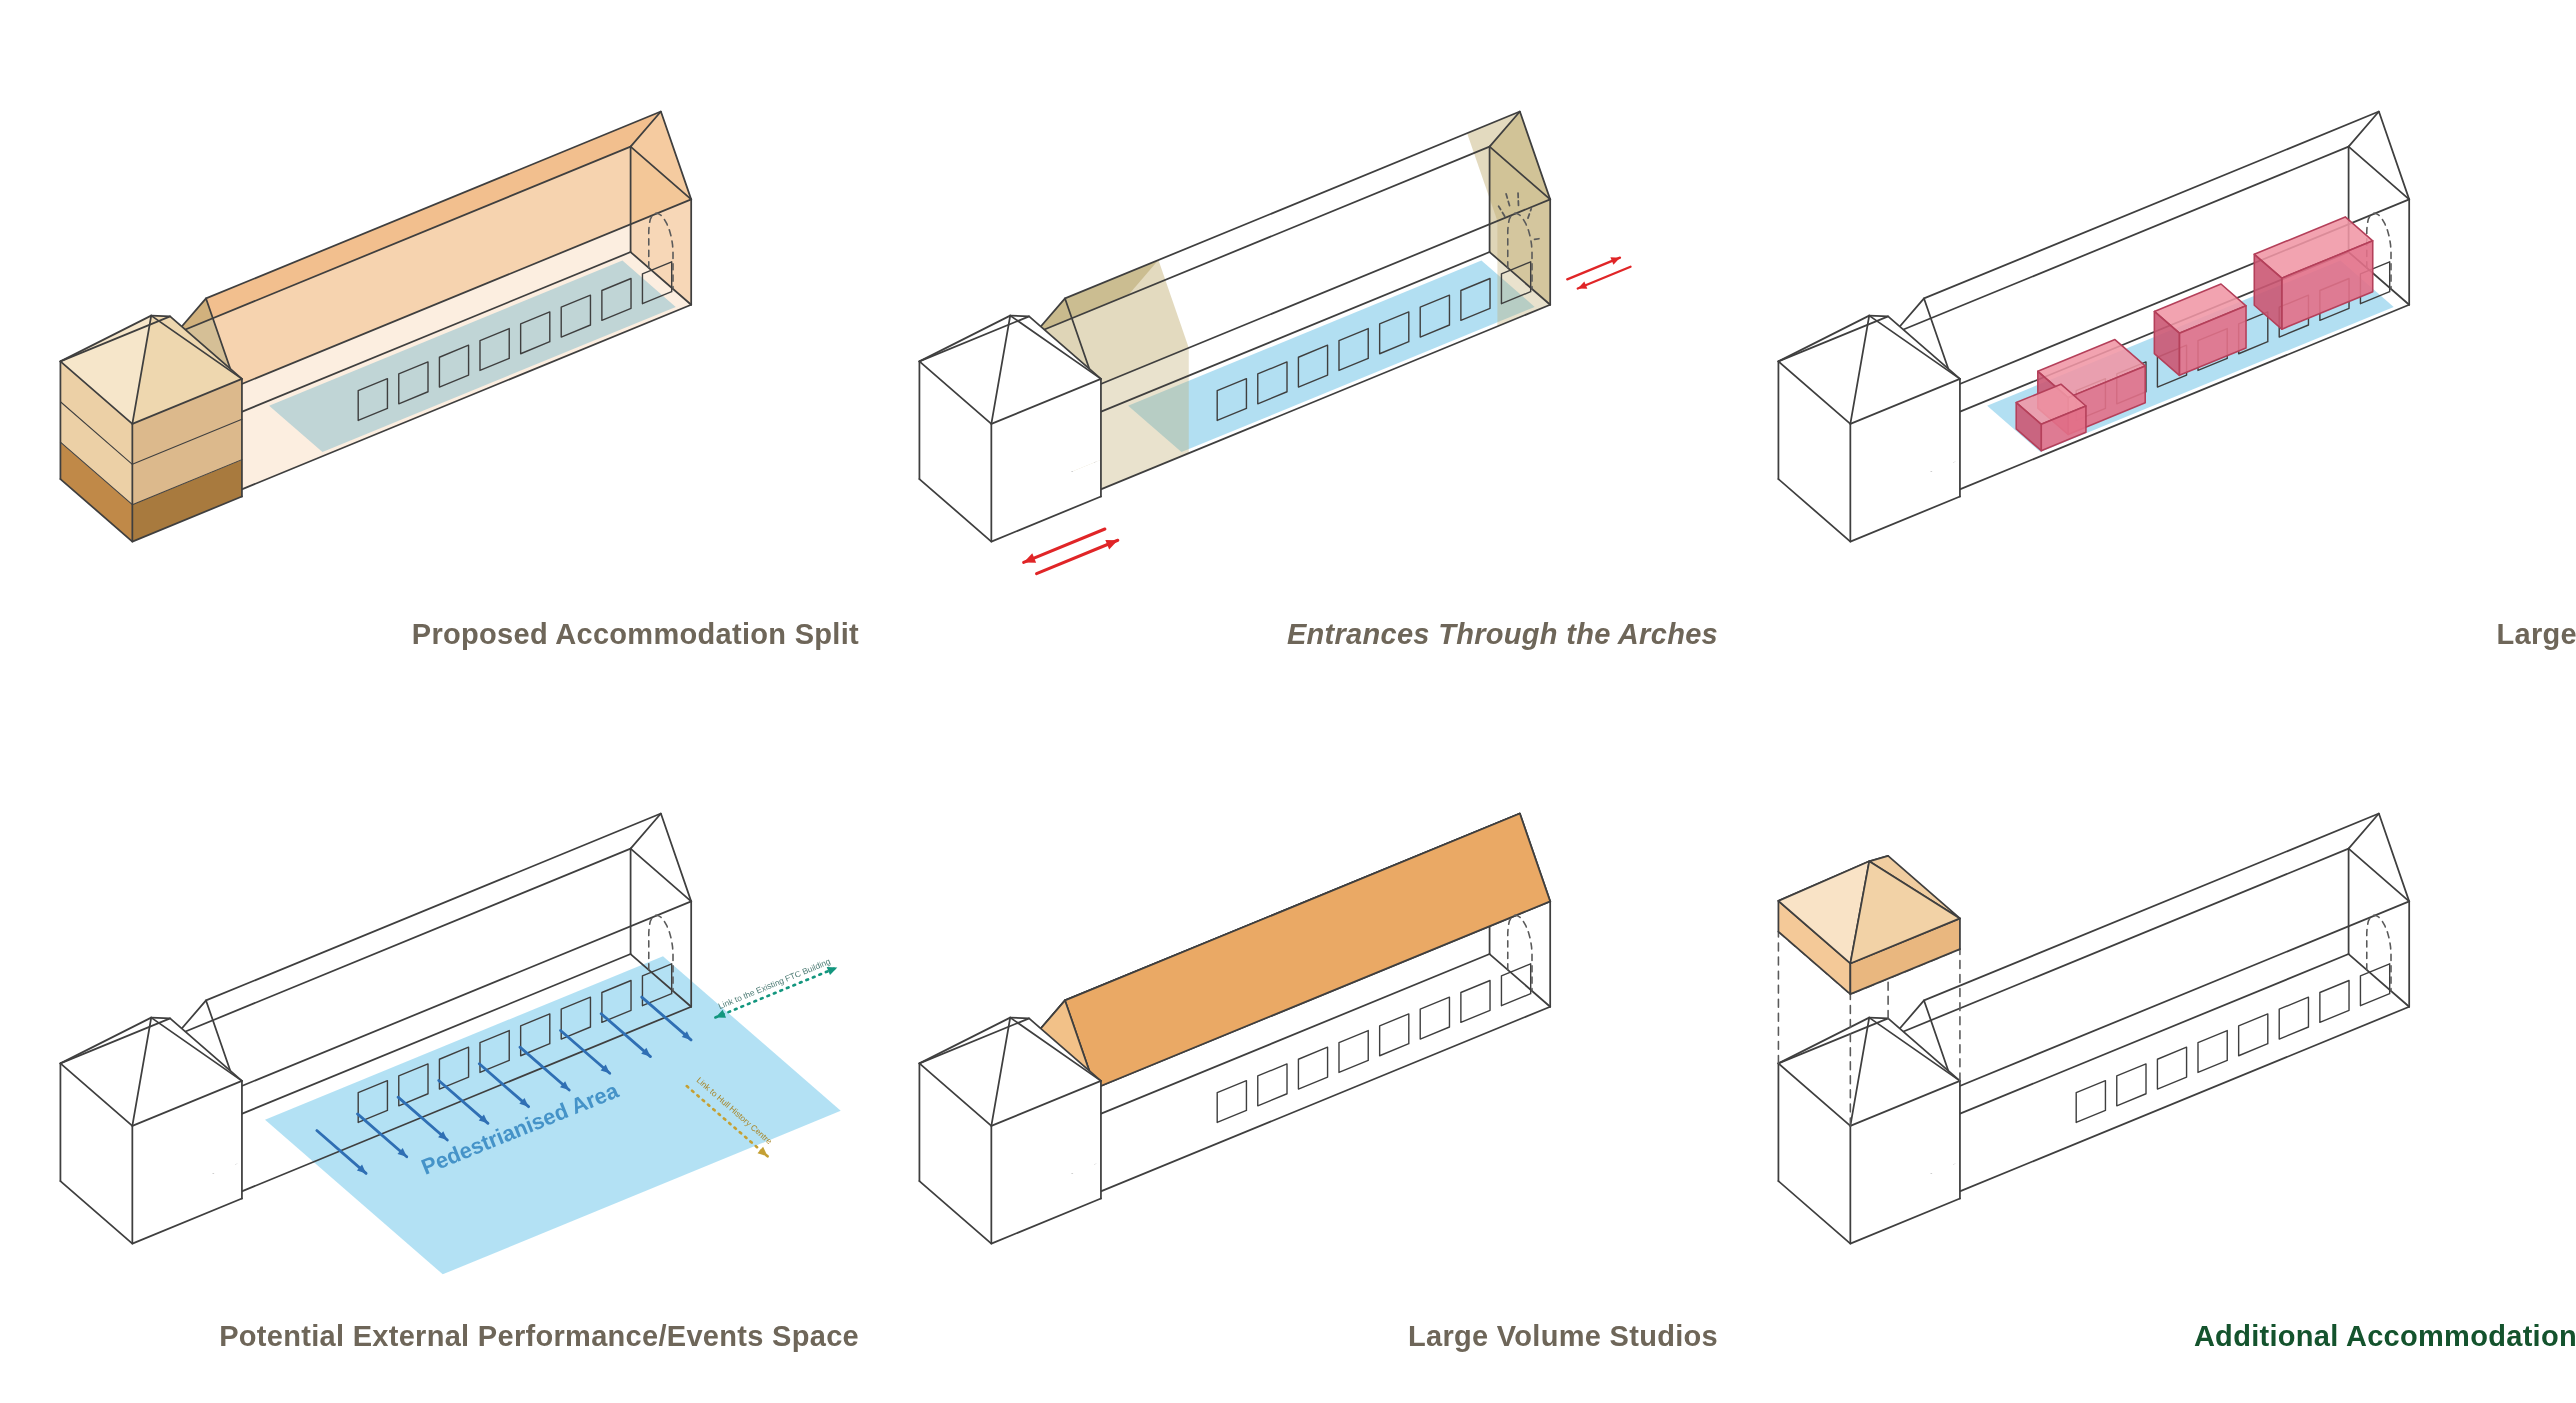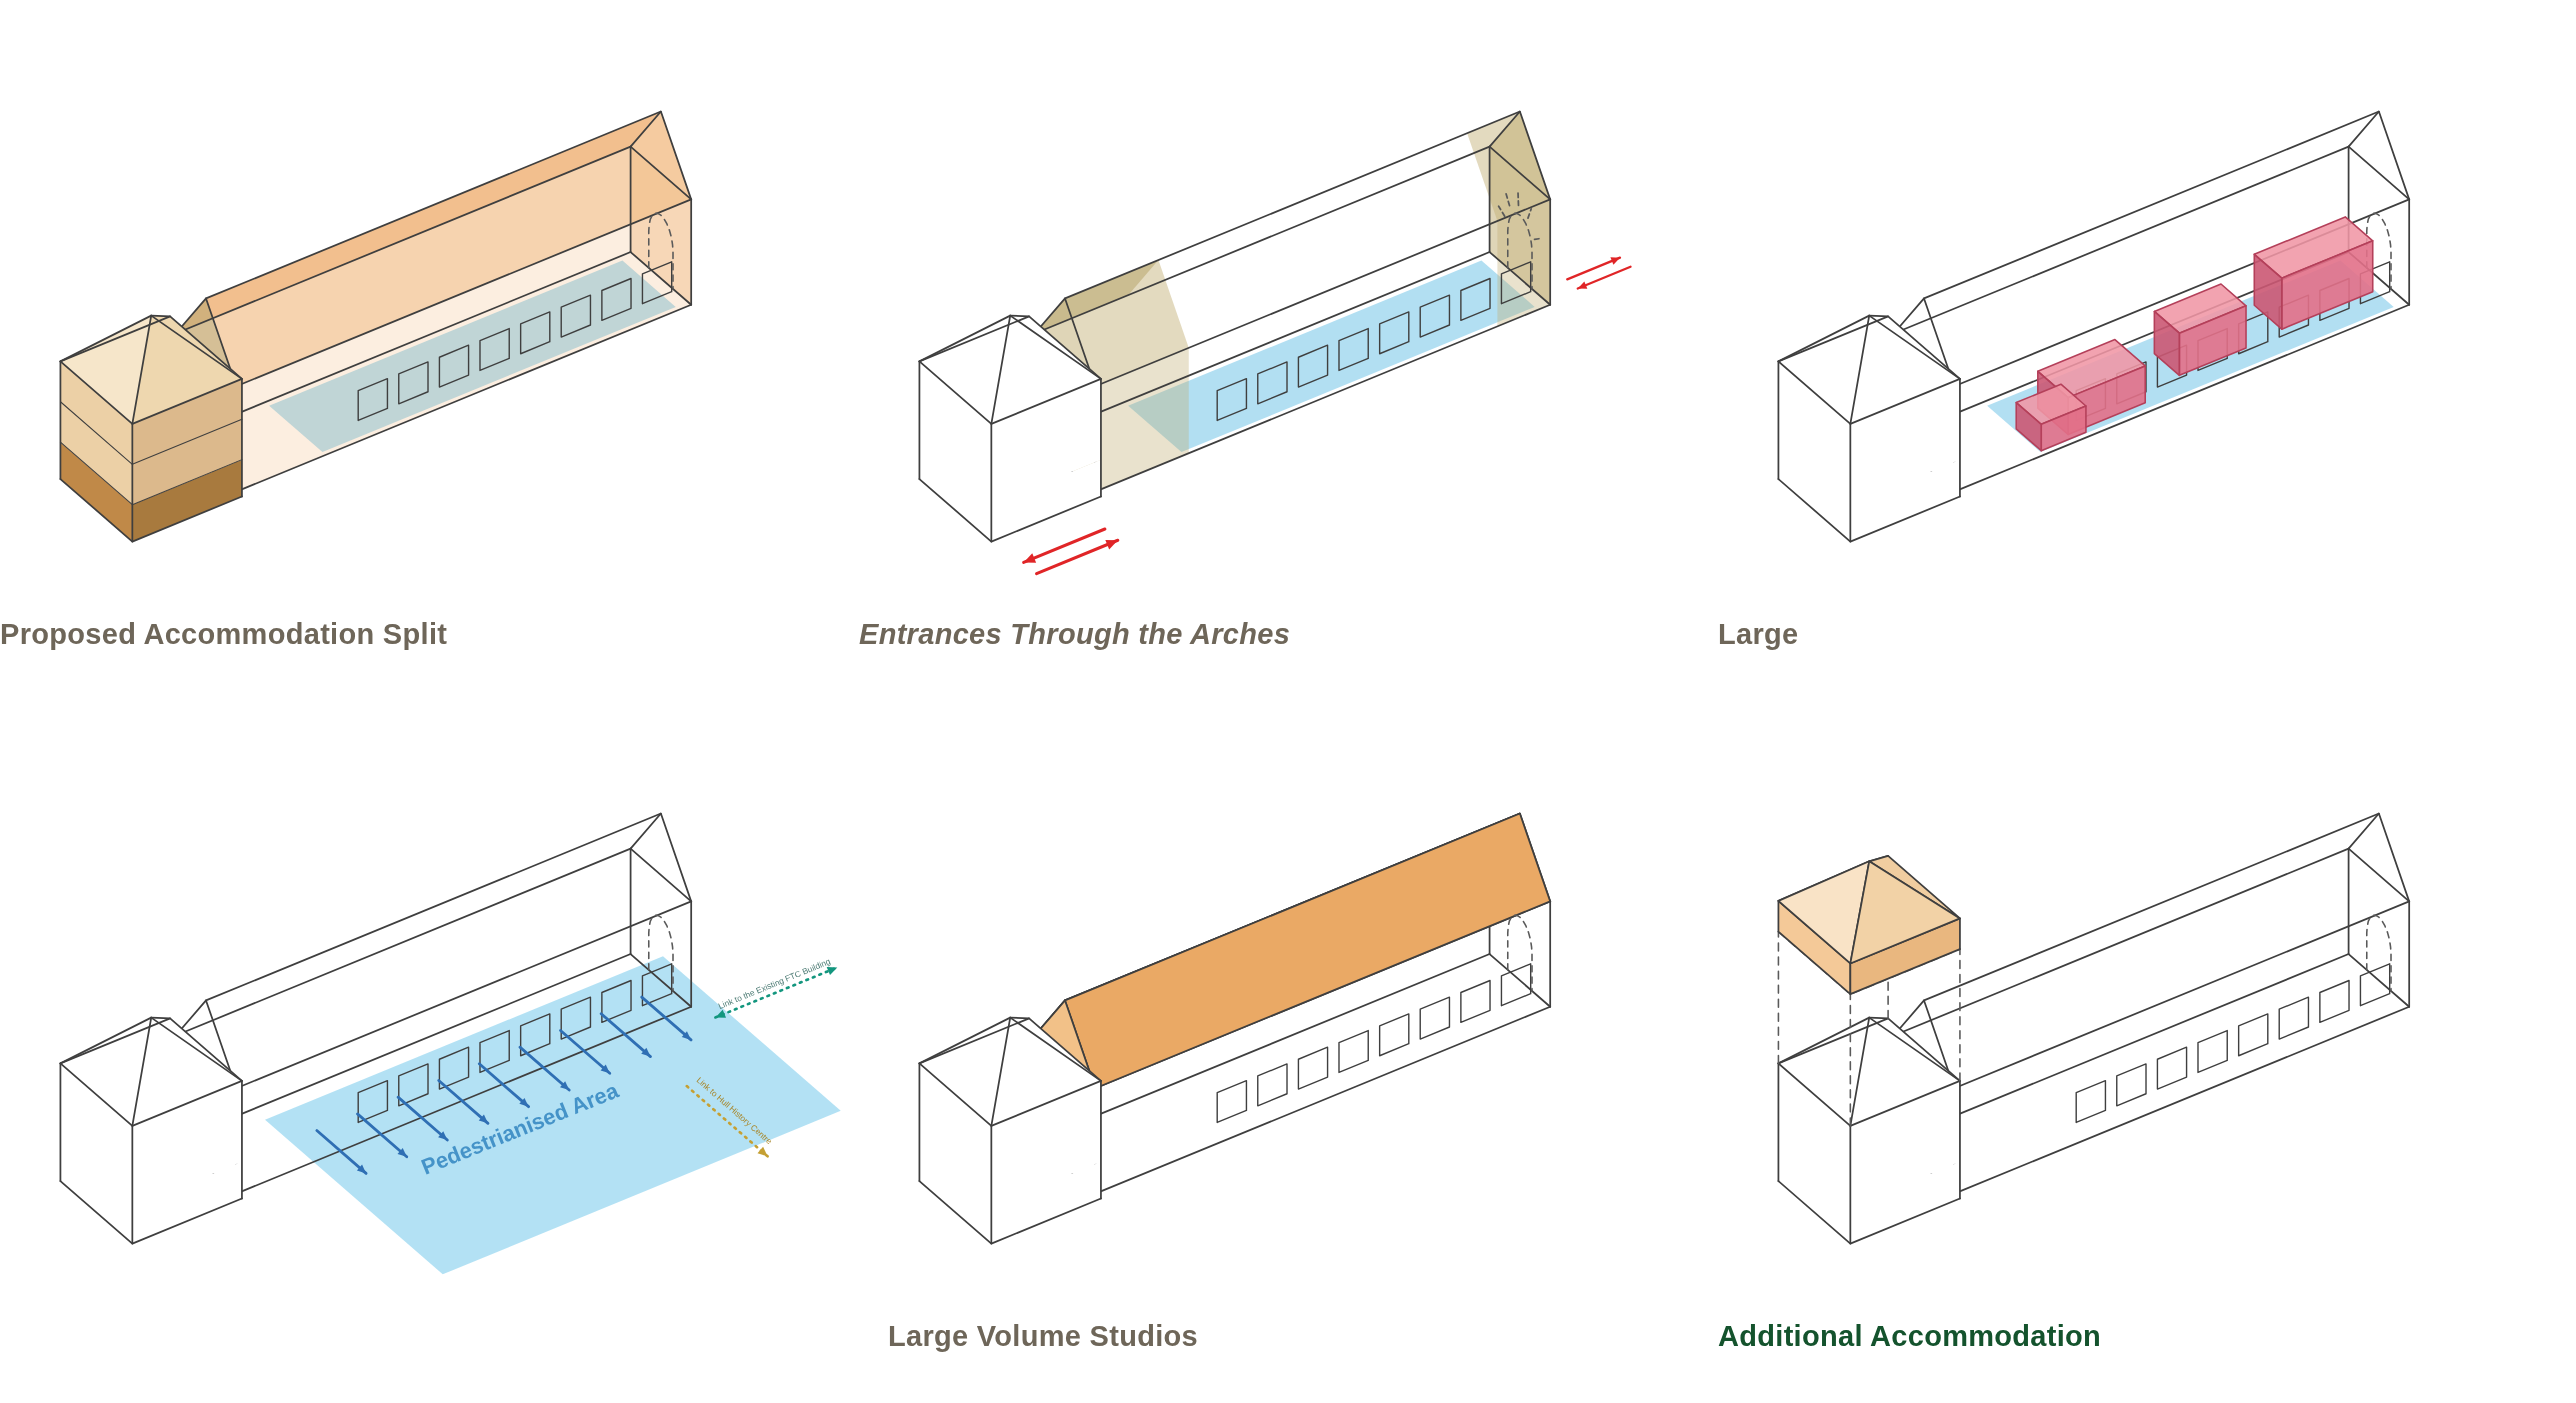--- a/index.html
+++ b/index.html
@@ -1,18 +1,18 @@
 <!DOCTYPE html>
 <html style="font-size:14px"><head>
 <meta charset="utf-8">
 <style>
   html,body{margin:0;padding:0;background:#ffffff;}
   body{width:2576px;height:1403px;overflow:hidden;font-family:"Liberation Sans",sans-serif;}
   .sheet{display:grid;grid-template-columns:repeat(3,859px);grid-template-rows:702px 702px;width:2576px;height:1403px;}
-  .cell{display:flex;flex-direction:column;align-items:flex-start;padding-top:42px;box-sizing:border-box;margin:0;}
+  .cell{display:flex;flex-direction:column;align-items:flex-end;padding-top:42px;box-sizing:border-box;margin:0;}
   .cell svg{display:block;}
   .caption{margin-top:14px;font-weight:700;font-size:29px;letter-spacing:0.3px;text-align:center;color:#6e6659;}
 </style>
 </head>
 <body>
 
 <main class="sheet">
 
   <figure class="cell">
     <svg id="d1" width="859" height="562" viewBox="0 0 978 640">
@@ -339,20 +339,21 @@
         </g>
         <g>
           <path d="M782.0,389.6 L874.0,469.6" fill="none" stroke="#c5a033" stroke-width="3" stroke-linecap="round" stroke-linejoin="round" stroke-dasharray="2 6"></path>
           <path d="M874.0,469.6 L862.5,466.1 L868.9,458.6 Z" fill="#c5a033" stroke="none" stroke-width="0" stroke-linejoin="round"></path>
           <text x="834" y="420" fill="#a8862a" font-size="9.5" font-weight="400" text-anchor="middle" transform="rotate(41 834 420)" font-family="&quot;Liberation Sans&quot;, sans-serif">Link to Hull History Centre</text>
         </g>
         <g>
           <text x="595" y="446" fill="#4593c8" font-size="25" font-weight="700" text-anchor="middle" transform="rotate(-22 595 446)" font-family="&quot;Liberation Sans&quot;, sans-serif">Pedestrianised Area</text>
         </g>
       </svg>
+    <figcaption class="caption" style="color: rgb(110, 102, 89);">Potential External Performance/Events Space</figcaption>
   </figure>
 
   <figure class="cell">
     <svg id="d5" width="859" height="562" viewBox="0 0 978 640">
         <g>
           <path d="M200.0,452.0 L718.0,239.2" fill="none" stroke="#3f3f3f" stroke-width="2" stroke-linecap="round" stroke-linejoin="round"></path>
           <path d="M269.0,512.0 L787.0,299.2" fill="none" stroke="#3f3f3f" stroke-width="2" stroke-linecap="round" stroke-linejoin="round"></path>
           <path d="M200.0,452.0 L269.0,512.0" fill="none" stroke="#3f3f3f" stroke-width="2" stroke-linecap="round" stroke-linejoin="round"></path>
           <path d="M718.0,239.2 L787.0,299.2" fill="none" stroke="#3f3f3f" stroke-width="2" stroke-linecap="round" stroke-linejoin="round"></path>
           <path d="M200.0,452.0 L200.0,332.0" fill="none" stroke="#3f3f3f" stroke-width="2" stroke-linecap="round" stroke-linejoin="round"></path>

